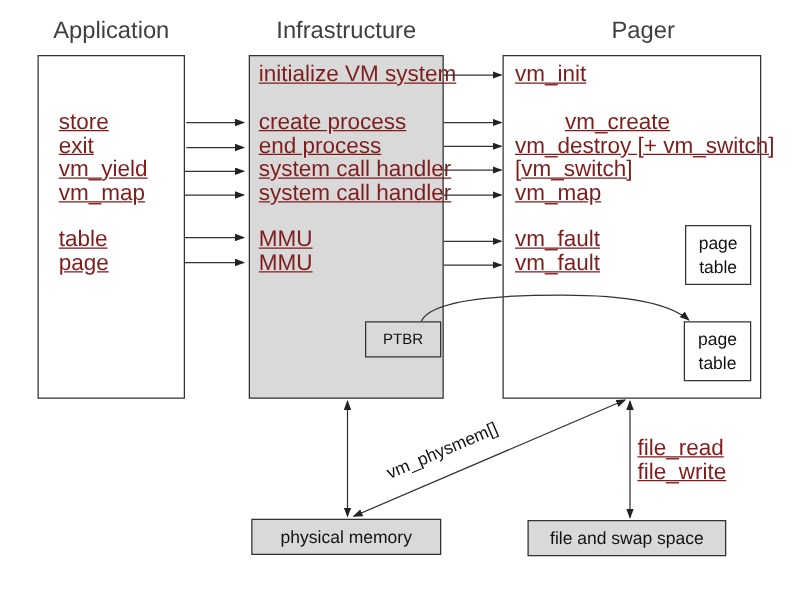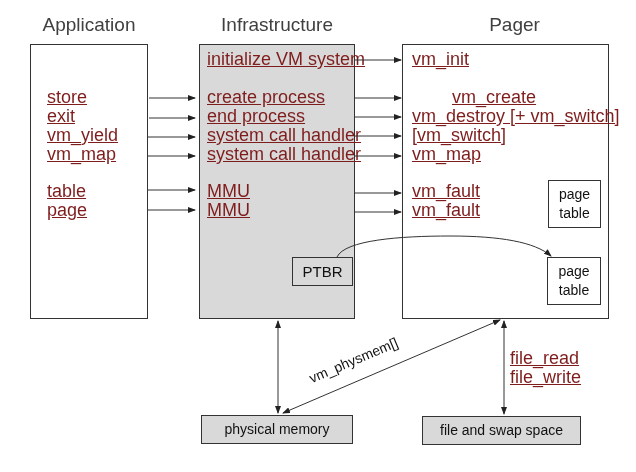--- a/index.html
+++ b/index.html
@@ -32,21 +32,21 @@
 <div class="label" style="left:47px;top:201px;">page</div>
 
 <div class="box gray" style="left:199px;top:44px;width:156px;height:275px;"></div>
 <div class="label" style="left:207px;top:50px;">initialize VM system</div>
 <div class="label" style="left:207px;top:88px;">create process</div>
 <div class="label" style="left:207px;top:107px;">end process</div>
 <div class="label" style="left:207px;top:126px;">system call handler</div>
 <div class="label" style="left:207px;top:145px;">system call handler</div>
 <div class="label" style="left:207px;top:182px;">MMU</div>
 <div class="label" style="left:207px;top:201px;">MMU</div>
-<div class="small-box gray" style="left:292px;top:257px;width:61px;height:29px;font-size:15px;">PTBR</div>
+<div class="small-box gray" style="left:292px;top:257px;width:61px;height:29px;font-size:12px;">PTBR</div>
 
 <div class="box white" style="left:402px;top:44px;width:207px;height:275px;"></div>
 <div class="label" style="left:412px;top:50px;">vm_init</div>
 <div class="label" style="left:412px;top:88px;margin-left:40px;">vm_create</div>
 <div class="label" style="left:412px;top:107px;">vm_destroy [+ vm_switch]</div>
 <div class="label" style="left:412px;top:126px;text-align:right;">[vm_switch]</div>
 <div class="label" style="left:412px;top:145px;">vm_map</div>
 <div class="label" style="left:412px;top:182px;">vm_fault</div>
 <div class="label" style="left:412px;top:201px;">vm_fault</div>
 

